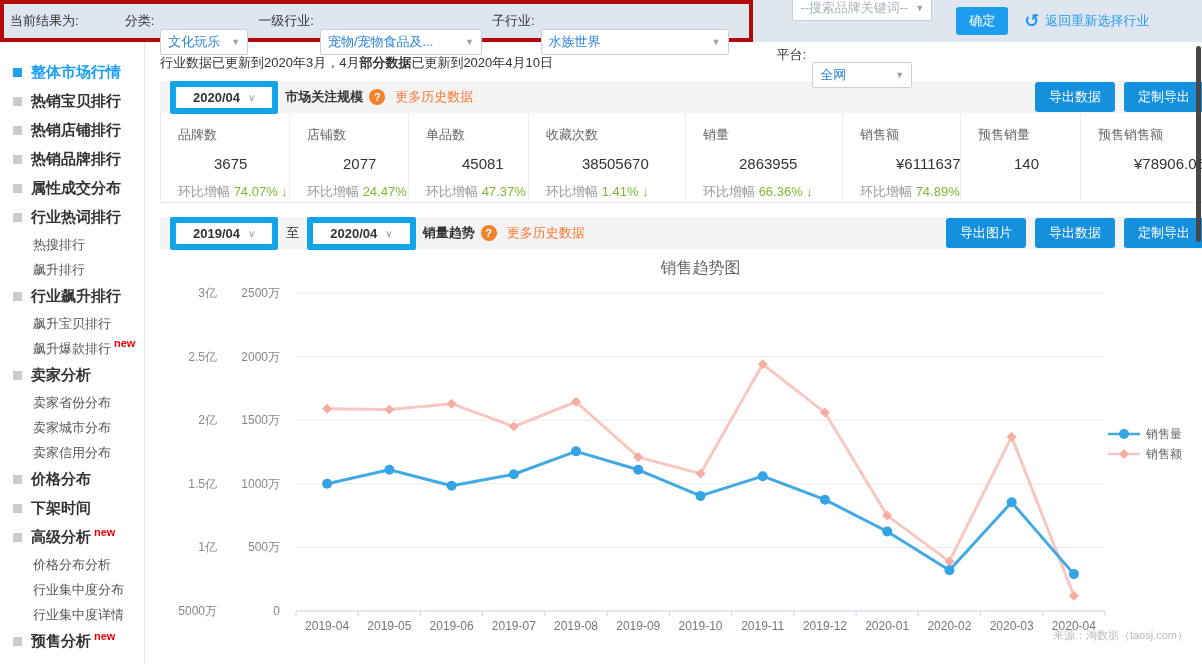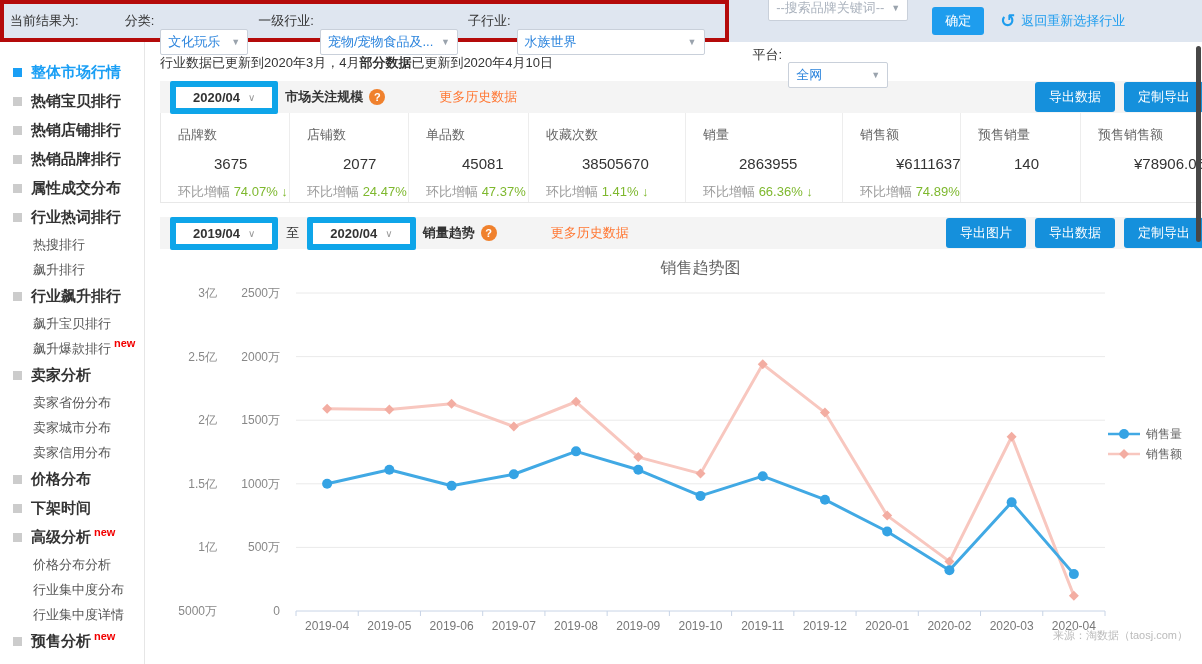--- a/index.html
+++ b/index.html
@@ -10,21 +10,21 @@
   .topbar { height:42px; background:#dfe6f0; display:flex; align-items:center; position:relative; }
   .flt-group { display:flex; align-items:center; height:42px; padding:0 10px 0 8px;gap:40px; }
   .flt-group.hl { border:4px solid #b40a0a; padding:0 10px 0 6px; }
   .flt { display:flex; align-items:center; margin-right:10px; white-space:nowrap; }
   .flt-label { margin-right:6px; color:#333; }
   .selbox { background:#fff; border:1px solid #c9d0da; border-radius:2px; height:26px;
     display:flex; align-items:center; justify-content:space-between; padding:0 7px; cursor:pointer;margin-top:41px; }
   .selbox .val { color:#2b84dd; }
   .selbox .val.ph { color:#aab2bd; }
   .selbox .caret { color:#9aa3ad; font-size:9px; margin-left:6px; }
-  .f0 .selbox{width:88px;} .f1 .selbox{width:138px;} .f2 .selbox{width:188px;}
+  .f0 .selbox{width:88px;} .f1 .selbox{width:162px;} .f2 .selbox{width:188px;}
   .f3 .selbox{width:140px;} .f4 .selbox{width:100px;}
   .btn-confirm { background:#1e9dee; color:#fff; border:none; border-radius:3px;
     padding:5px 13px; font-size:13px; cursor:pointer; margin-left:14px; }
   .back-link { display:flex; align-items:center; color:#1e9dee; margin-left:16px; cursor:pointer; }
   .back-icon { font-size:18px; font-weight:bold; margin-right:6px; line-height:1; }
 
   
   .body-row { display:flex; height:622px; }
   .sidebar { width:145px; border-right:1px solid #e6e6e6; padding-top:16px; flex:none; }
   .sb-item { height:29px; display:flex; align-items:center; padding-left:13px; font-size:15px;
@@ -42,21 +42,21 @@
 
   .strip { background:#f4f4f4; height:32px; display:flex; align-items:center; padding:0 8px 0 10px; }
   .strip .ddl { background:#fff; border:6px solid #0ea5e9; border-radius:2px; padding:3px 17px;
     font-weight:bold; color:#333; display:flex; align-items:center; cursor:pointer; }
   .strip .ddl .chev { color:#999; margin-left:8px; font-size:10px; font-weight:normal; }
   .strip .sec-title { font-weight:bold; margin:0 6px 0 7px; color:#333; }
   .strip .zhi { margin:0 8px; }
   .help-icon { width:16px; height:16px; background:#f0812d; color:#fff; border-radius:50%;
     font-size:11px; font-weight:bold; display:inline-flex; align-items:center; justify-content:center;
     margin-right:10px; cursor:pointer; }
-  .more-link { color:#ff7733; cursor:pointer;margin-left:44px; }
+  .more-link { color:#ff7733; cursor:pointer; }
   .strip .spacer { flex:1; }
   .btn-blue { background:#1590dc; color:#fff; border:none; border-radius:3px; padding:6px 14px;
     font-size:13px; margin-left:9px; cursor:pointer; }
 
   
   .stats-row { display:flex; border:1px solid #e8e8e8; border-top:none; height:90px; }
   .stat-cell { padding:13px 6px 0 17px; border-left:1px solid #ededed; overflow:hidden; }
   .stat-cell:first-child { border-left:none; }
   .stat-label { color:#666; font-size:13px; }
   .stat-value { color:#333; font-size:15px; margin-top:11px;margin-left:36px; }

